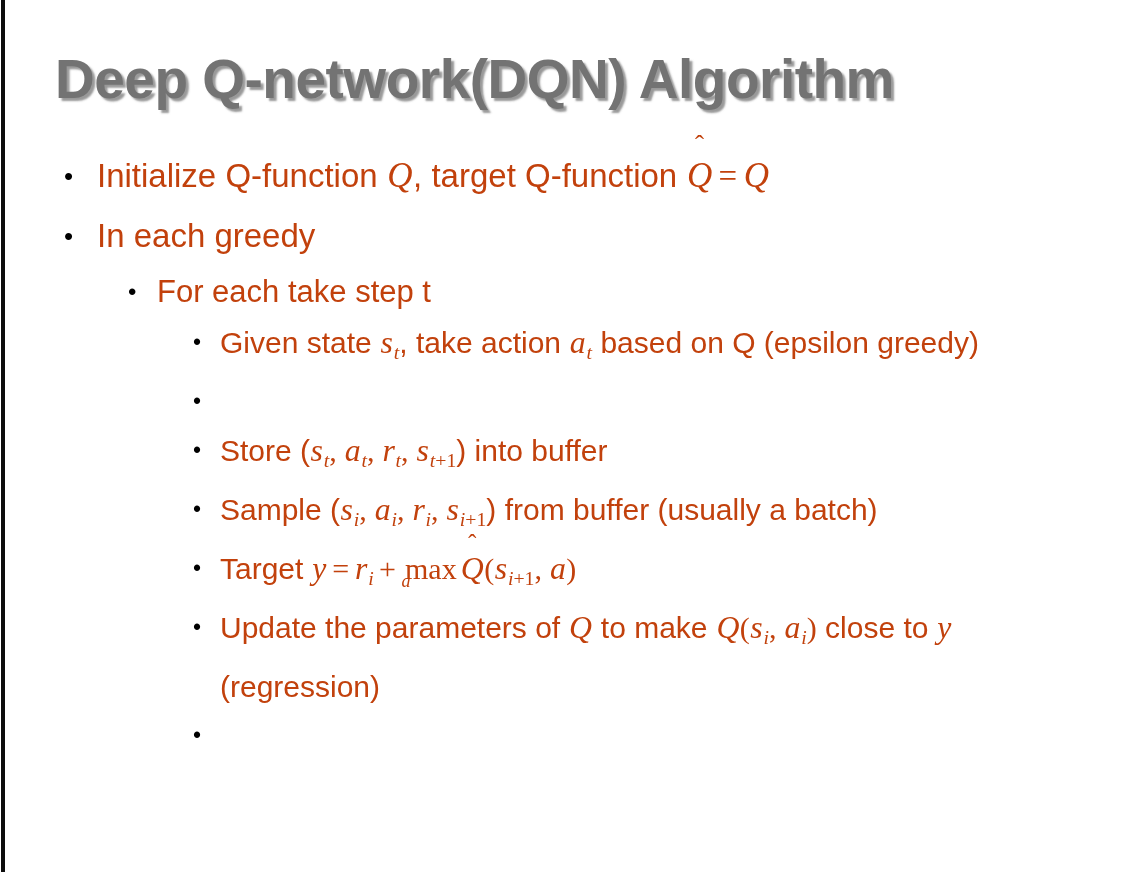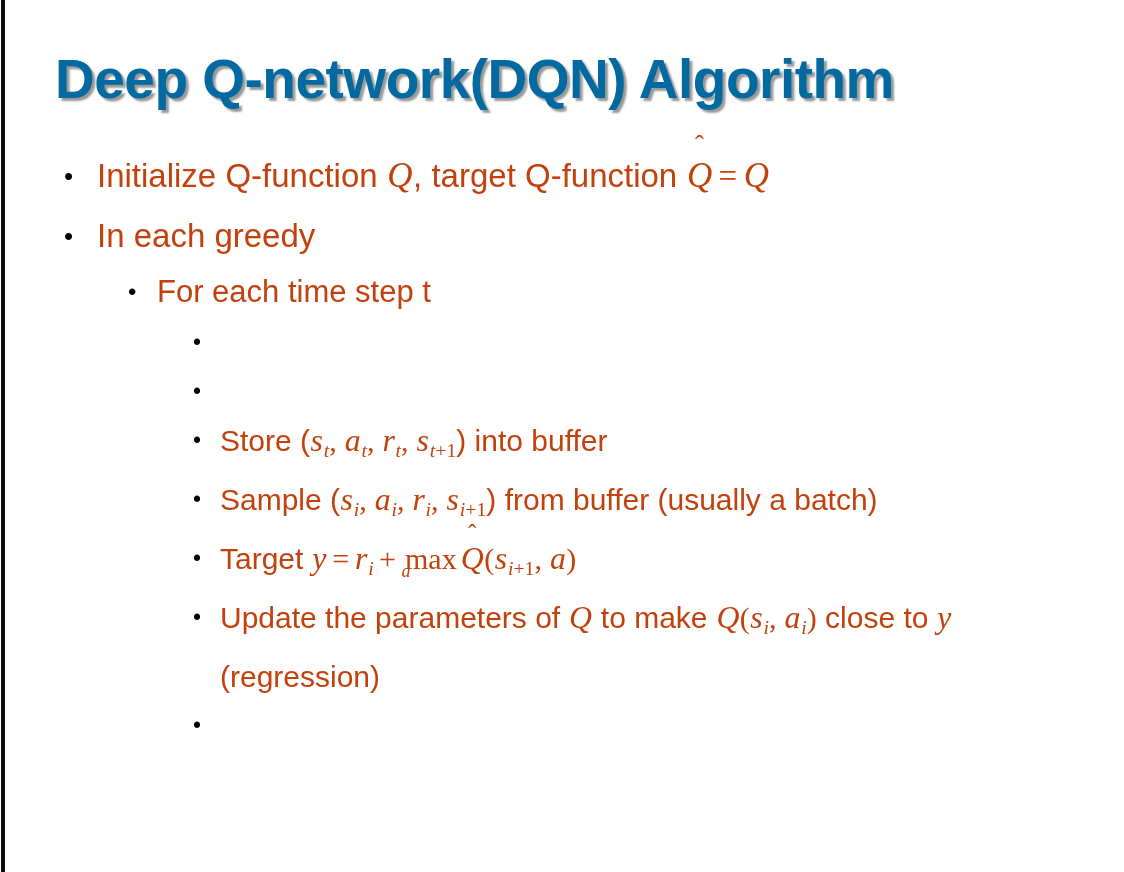--- a/index.html
+++ b/index.html
@@ -36,21 +36,21 @@
   
   #slide-title {
     position: absolute;
     left: 55px;
     top: 47px;
     font-family: "Liberation Sans", sans-serif;
     font-weight: bold;
     font-size: 55px;
     line-height: 64px;
     letter-spacing: -0.5px;
-    color: #0369a1;
+    color: #737373;
     text-shadow: 3px 3px 2px rgba(110,110,110,0.70);
     white-space: nowrap;
   }
 
   
   #body-list {
     position: absolute;
     left: 0;
     top: 146px;
     width: 1124px;
@@ -194,25 +194,26 @@
       <span class="bullet-text"><span>Initialize Q-function </span><span class="mi">Q</span><span>, target Q-function </span><span class="hatwrap"><span class="mi">Q</span><span class="hat">̂</span></span><span class="eq">=</span><span class="mi">Q</span></span>
     </div>
 
     <div class="bullet-row lvl1">
       <span class="bullet-mark">•</span>
       <span class="bullet-text">In each greedy</span>
     </div>
 
     <div class="bullet-row lvl2">
       <span class="bullet-mark">•</span>
-      <span class="bullet-text">For each time step t</span>
-    </div>
-
-    <div class="bullet-row lvl3">
-      <span class="bullet-mark">•</span>
+      <span class="bullet-text">For each take step t</span>
+    </div>
+
+    <div class="bullet-row lvl3">
+      <span class="bullet-mark">•</span>
+      <span class="bullet-text"><span>Given state </span><span class="mi">s</span><span class="msub">t</span><span>, take action </span><span class="mi">a</span><span class="msub">t</span><span> based on Q (epsilon greedy)</span></span>
     </div>
 
     <div class="bullet-row lvl3">
       <span class="bullet-mark">•</span>
     </div>
 
     <div class="bullet-row lvl3">
       <span class="bullet-mark">•</span>
       <span class="bullet-text"><span>Store (</span><span class="mi">s</span><span class="msub">t</span><span class="paren">, </span><span class="mi">a</span><span class="msub">t</span><span class="paren">, </span><span class="mi">r</span><span class="msub">t</span><span class="paren">, </span><span class="mi">s</span><span class="msub"><span>t</span><span class="up">+1</span></span><span>) into buffer</span></span>
     </div>

